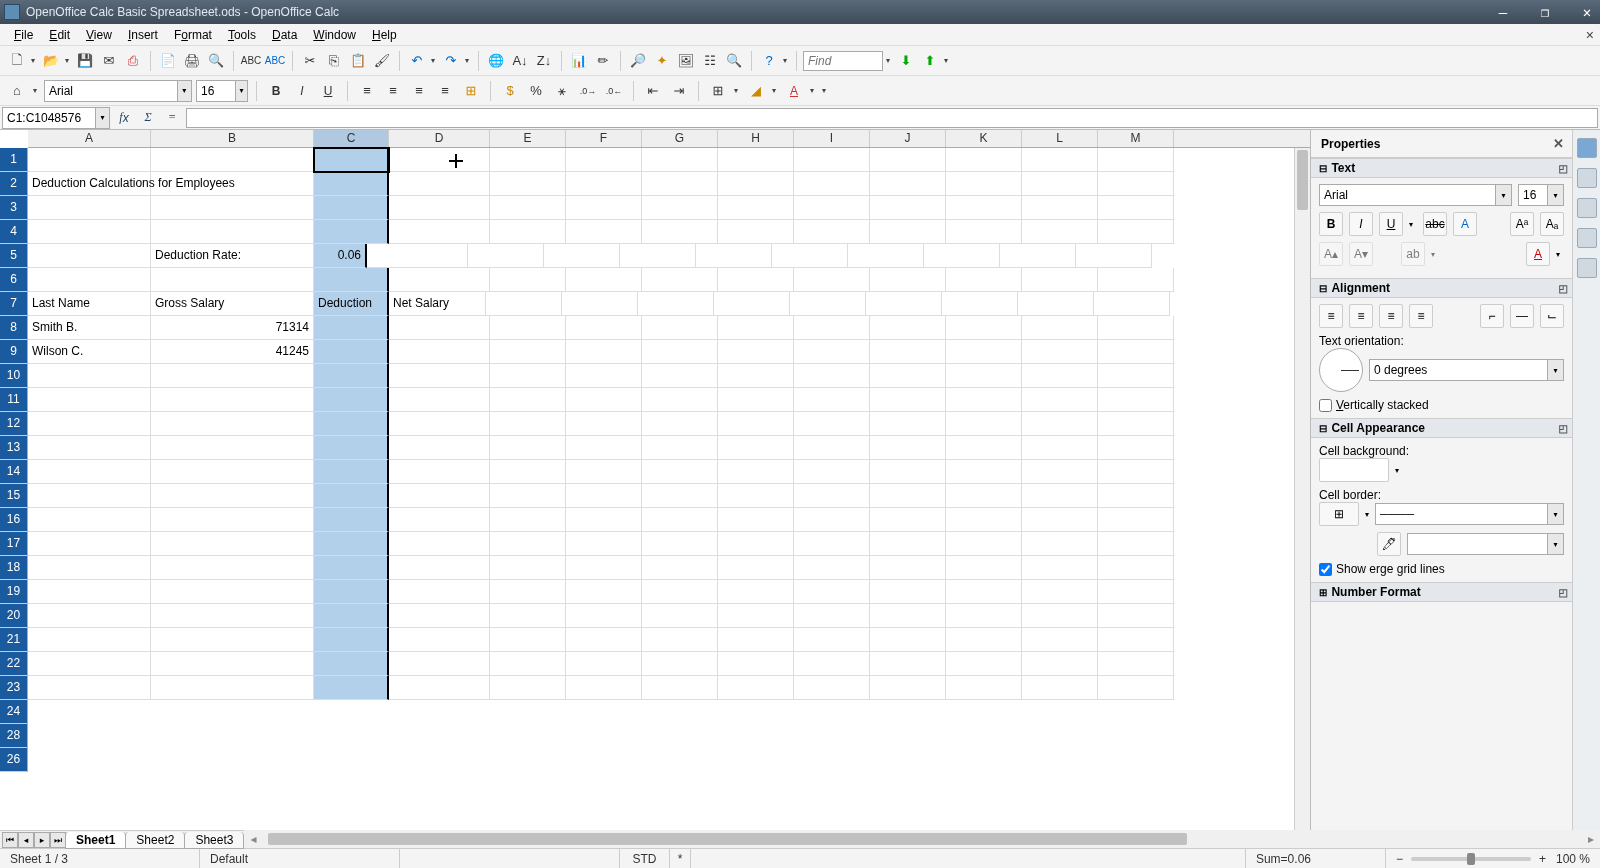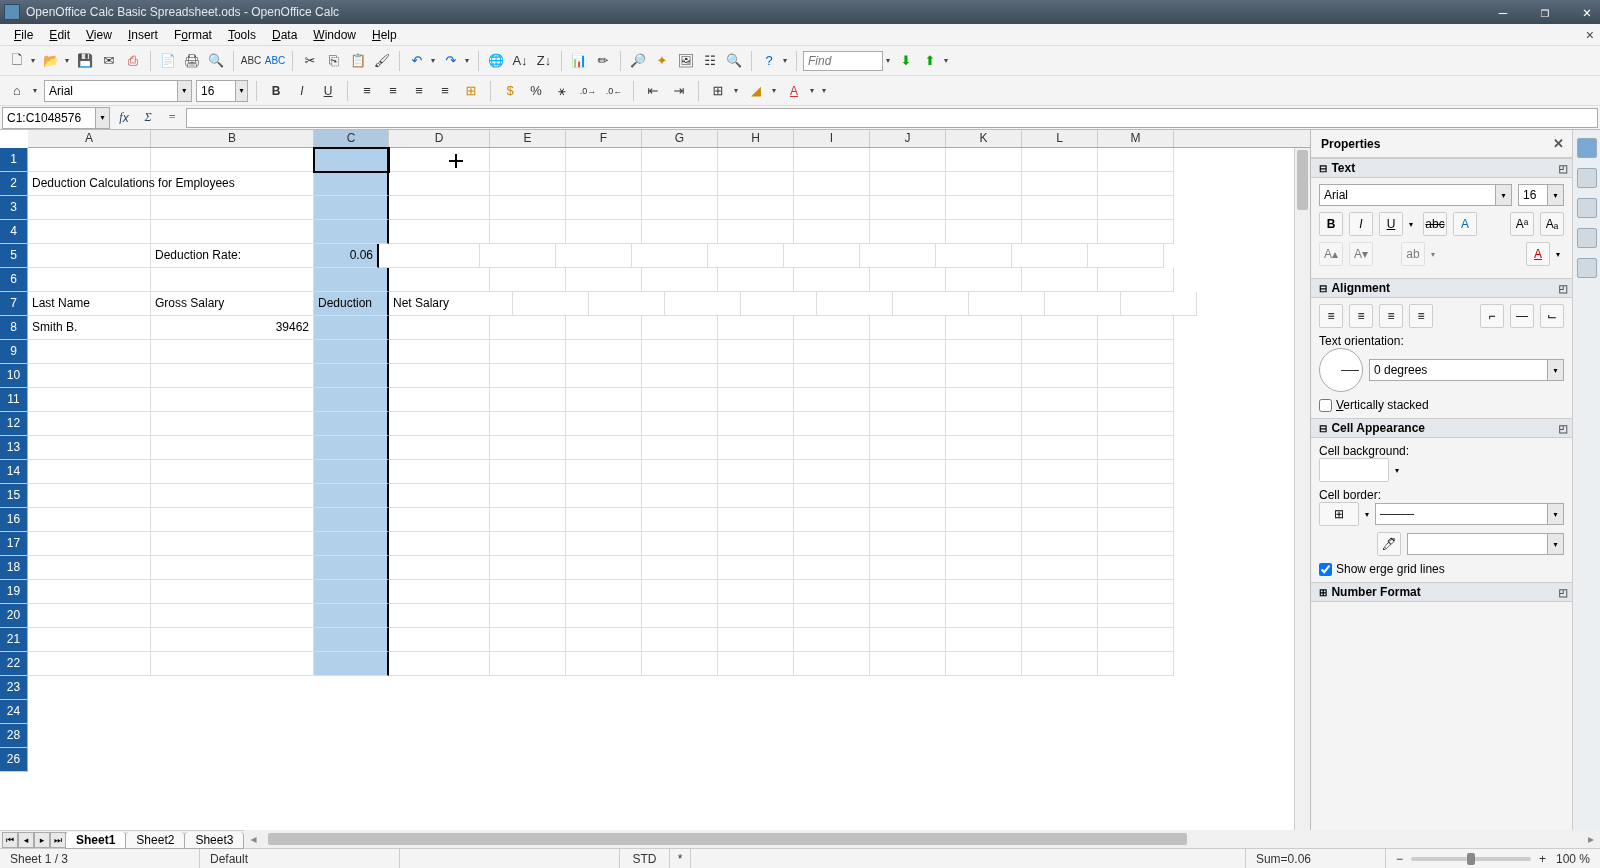--- a/index.html
+++ b/index.html
@@ -352,21 +352,21 @@
               <div class="cell" style="width: 76px;"></div>
               <div class="cell" style="width: 76px;"></div>
               <div class="cell" style="width: 76px;"></div>
               <div class="cell" style="width: 76px;"></div>
             </div>
             <div class="row">
               <div class="cell" style="width: 123px;"></div>
               <div class="cell" style="width: 163px;">
                 <span class="overflow">Deduction Rate:</span>
               </div>
-              <div class="cell col-selected numeric" style="width: 65px; border-right: 2px solid rgb(0, 0, 0);">
+              <div class="cell col-selected numeric" style="width: 53px; border-right: 2px solid rgb(0, 0, 0);">
                 <span class="overflow" style="right: 4px; left: auto;">0.06</span>
               </div>
               <div class="cell" style="width: 101px;"></div>
               <div class="cell" style="width: 76px;"></div>
               <div class="cell" style="width: 76px;"></div>
               <div class="cell" style="width: 76px;"></div>
               <div class="cell" style="width: 76px;"></div>
               <div class="cell" style="width: 76px;"></div>
               <div class="cell" style="width: 76px;"></div>
               <div class="cell" style="width: 76px;"></div>
@@ -391,39 +391,58 @@
             <div class="row">
               <div class="cell" style="width: 123px;">
                 <span class="overflow">Last Name</span>
               </div>
               <div class="cell" style="width: 163px;">
                 <span class="overflow">Gross Salary</span>
               </div>
               <div class="cell col-selected" style="width: 75px; border-right: 2px solid rgb(0, 0, 0);">
                 <span class="overflow">Deduction</span>
               </div>
-              <div class="cell" style="width: 124px;">
+              <div class="cell" style="width: 97px;">
                 <span class="overflow">Net Salary</span>
               </div>
               <div class="cell" style="width: 76px;"></div>
               <div class="cell" style="width: 76px;"></div>
               <div class="cell" style="width: 76px;"></div>
               <div class="cell" style="width: 76px;"></div>
               <div class="cell" style="width: 76px;"></div>
               <div class="cell" style="width: 76px;"></div>
               <div class="cell" style="width: 76px;"></div>
               <div class="cell" style="width: 76px;"></div>
               <div class="cell" style="width: 76px;"></div>
             </div>
             <div class="row">
               <div class="cell" style="width: 123px;">
                 <span class="overflow">Smith B.</span>
               </div>
               <div class="cell numeric" style="width: 163px;">
-                <span class="overflow" style="right: 4px; left: auto;">39462</span>
+                <span class="overflow" style="right: 4px; left: auto;">71314</span>
+              </div>
+              <div class="cell col-selected" style="width: 75px; border-right: 2px solid rgb(0, 0, 0);"></div>
+              <div class="cell" style="width: 101px;"></div>
+              <div class="cell" style="width: 76px;"></div>
+              <div class="cell" style="width: 76px;"></div>
+              <div class="cell" style="width: 76px;"></div>
+              <div class="cell" style="width: 76px;"></div>
+              <div class="cell" style="width: 76px;"></div>
+              <div class="cell" style="width: 76px;"></div>
+              <div class="cell" style="width: 76px;"></div>
+              <div class="cell" style="width: 76px;"></div>
+              <div class="cell" style="width: 76px;"></div>
+            </div>
+            <div class="row">
+              <div class="cell" style="width: 123px;">
+                <span class="overflow">Wilson C.</span>
+              </div>
+              <div class="cell numeric" style="width: 163px;">
+                <span class="overflow" style="right: 4px; left: auto;">41245</span>
               </div>
               <div class="cell col-selected" style="width: 75px; border-right: 2px solid rgb(0, 0, 0);"></div>
               <div class="cell" style="width: 101px;"></div>
               <div class="cell" style="width: 76px;"></div>
               <div class="cell" style="width: 76px;"></div>
               <div class="cell" style="width: 76px;"></div>
               <div class="cell" style="width: 76px;"></div>
               <div class="cell" style="width: 76px;"></div>
               <div class="cell" style="width: 76px;"></div>
               <div class="cell" style="width: 76px;"></div>

